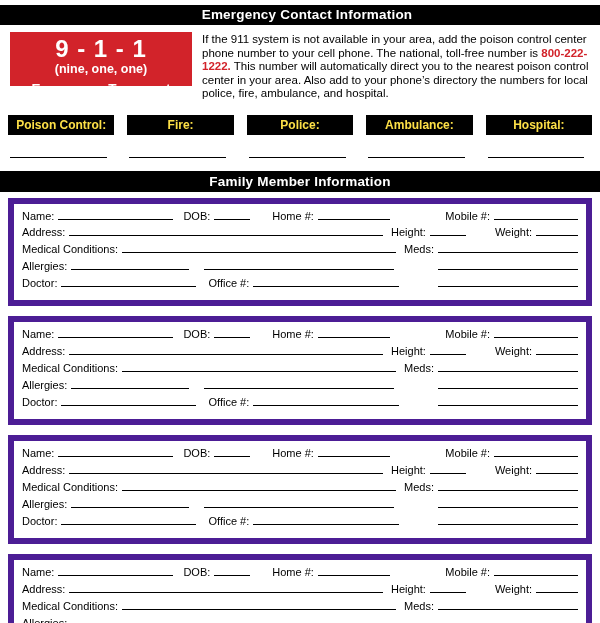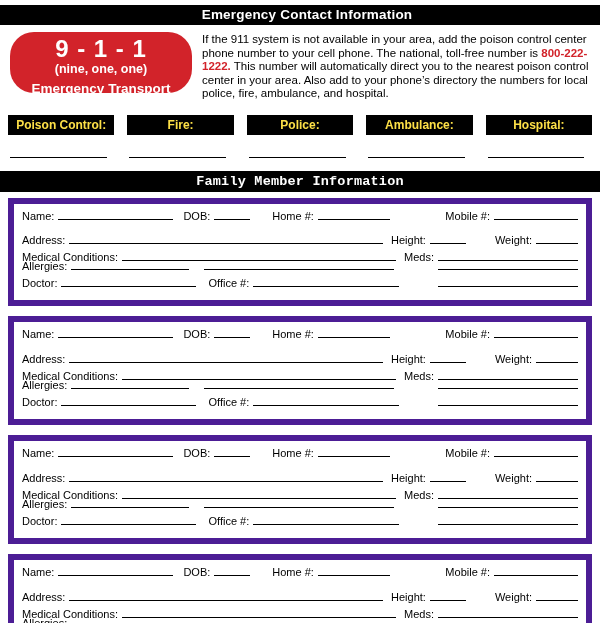--- a/index.html
+++ b/index.html
@@ -12,27 +12,27 @@
     overflow: hidden;
   }
   .bar {
     background: #000; color: #fff;
     font-weight: bold; font-size: 13.5px;
     text-align: center;
     height: 20px; line-height: 20px;
     letter-spacing: .2px;
   }
   #top-bar { margin-top: 5px; padding-left: 14px; }
-  #family-bar { margin-top: 12px; height: 21px; line-height: 21px; font-family: Liberation Mono, monospace; }
+  #family-bar { margin-top: 12px; height: 21px; line-height: 21px; }
 
   .intro-wrap { display: flex; margin: 7px 9px 0 10px; gap: 10px; }
   .red-box {
-    width: 182px; min-width: 182px; height: 61px;
+    width: 182px; min-width: 182px; height: 54px;
     background: #d2232a; color: #fff;
-    text-align: center; padding-top: 4px; border-radius: 24px;
+    text-align: center; padding-top: 4px;
   }
   .r1 { font-size: 24px; font-weight: bold; line-height: 26px; letter-spacing: 1px; }
   .r2 { font-size: 12.5px; font-weight: bold; line-height: 15px; }
   .r3 { font-size: 13.5px; font-weight: bold; line-height: 24px; }
   .intro-text { flex: 1; font-size: 11.5px; line-height: 13.5px; padding-top: 1px; }
   .phone-red { color: #d2232a; font-weight: bold; }
 
   .contact-row { display: flex; gap: 13px; margin: 14px 8px 0; }
   .contact-box {
     flex: 1; background: #000; color: #fde047;
@@ -58,21 +58,21 @@
   .ln {
     flex: none; height: 0;
     border-bottom: 1.4px solid #000;
     margin-left: 4px; margin-bottom: -2px;
   }
   .ln-flex { flex: 1 1 auto; }
   .w115 { width: 115px; } .w36 { width: 36px; } .w72 { width: 72px; }
   .w84 { width: 84px; }  .w42 { width: 42px; } .w140 { width: 140px; }
   .w118 { width: 118px; } .w190 { width: 190px; } .w135 { width: 135px; }
   .w146 { width: 146px; }
-  .ml8 { margin-left: 8px; margin-top: 8px; } .ml10 { margin-left: 10px; } .ml12 { margin-left: 12px; }
+  .ml8 { margin-left: 8px; } .ml10 { margin-left: 10px; } .ml12 { margin-left: 12px; }
   .ml15 { margin-left: 15px; } .ml22 { margin-left: 22px; } .ml30 { margin-left: 29px; }
   .mla { margin-left: auto; }
 </style>
 </head>
 <body>
 
 <div class="bar" id="top-bar">Emergency Contact Information</div>
 
 <div class="intro-wrap">
   <div class="red-box">

